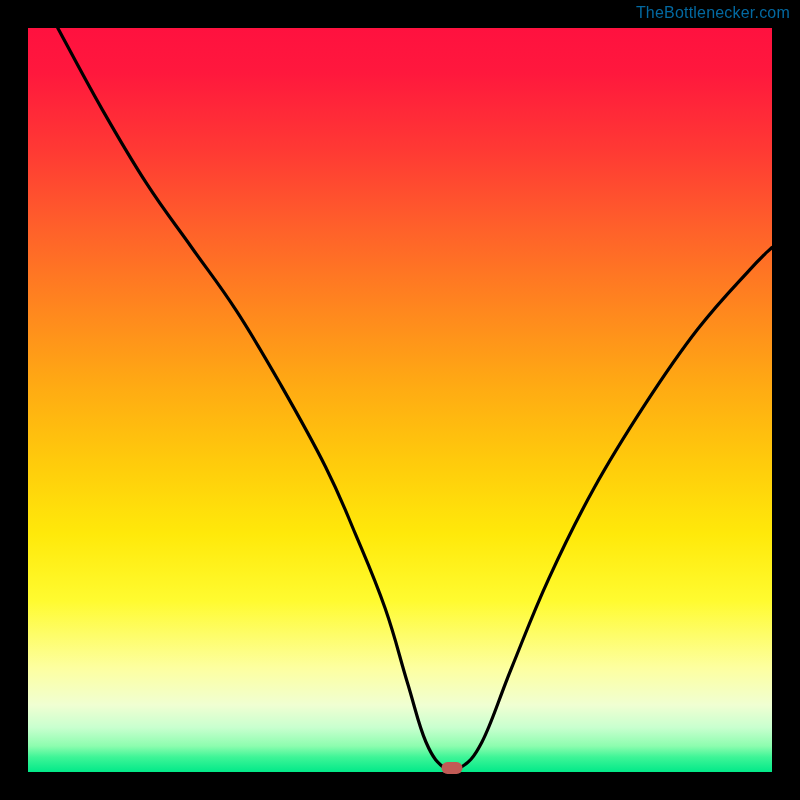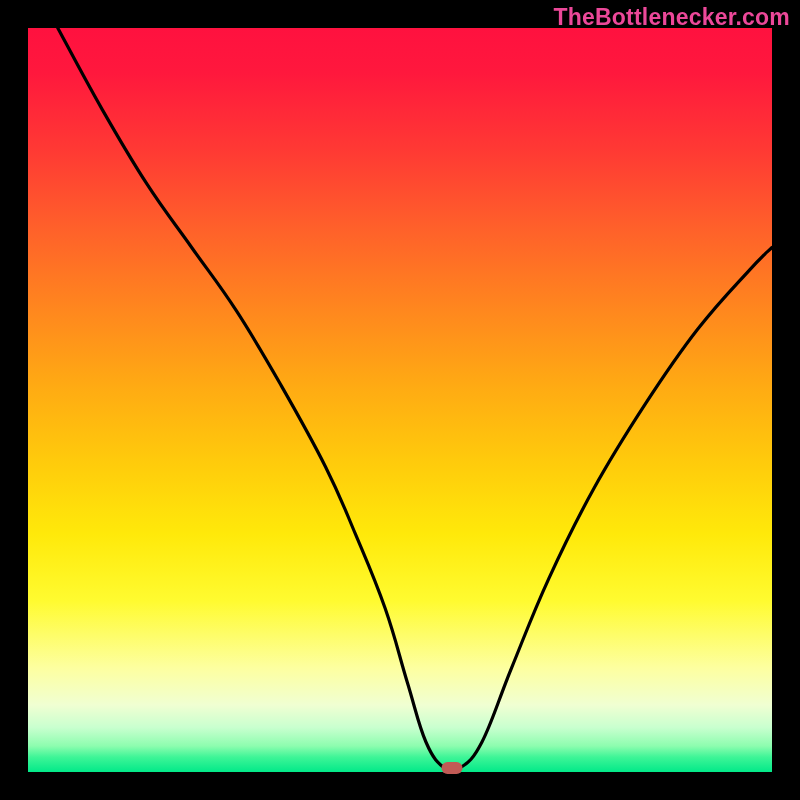--- a/index.html
+++ b/index.html
@@ -14,23 +14,23 @@
   .stage {
     position: relative;
     width: 800px;
     height: 800px;
     background: #000;
   }
   .attribution {
     position: absolute;
     top: 4px;
     right: 10px;
-    color: #ec4899;
-    font-size: 23px;
-    font-weight: 700;
+    color: #0369a1;
+    font-size: 16px;
+    font-weight: 400;
     letter-spacing: 0.2px;
     z-index: 5;
   }
   .plot {
     position: absolute;
     left: 28px;
     top: 28px;
     width: 744px;
     height: 744px;
     background: linear-gradient(to bottom,

